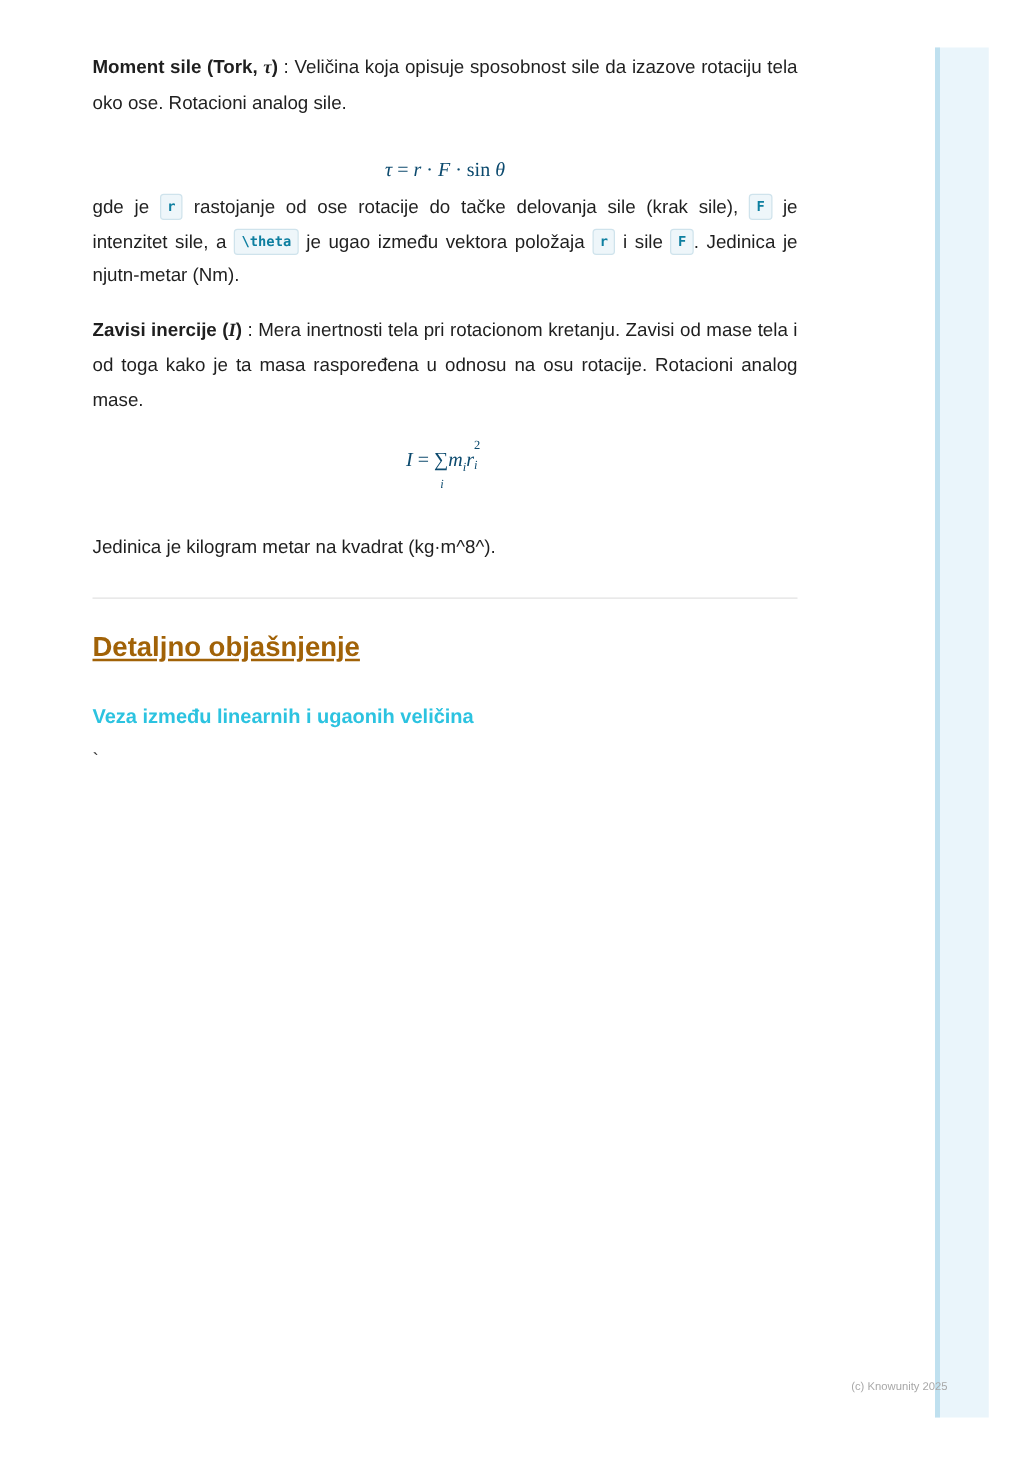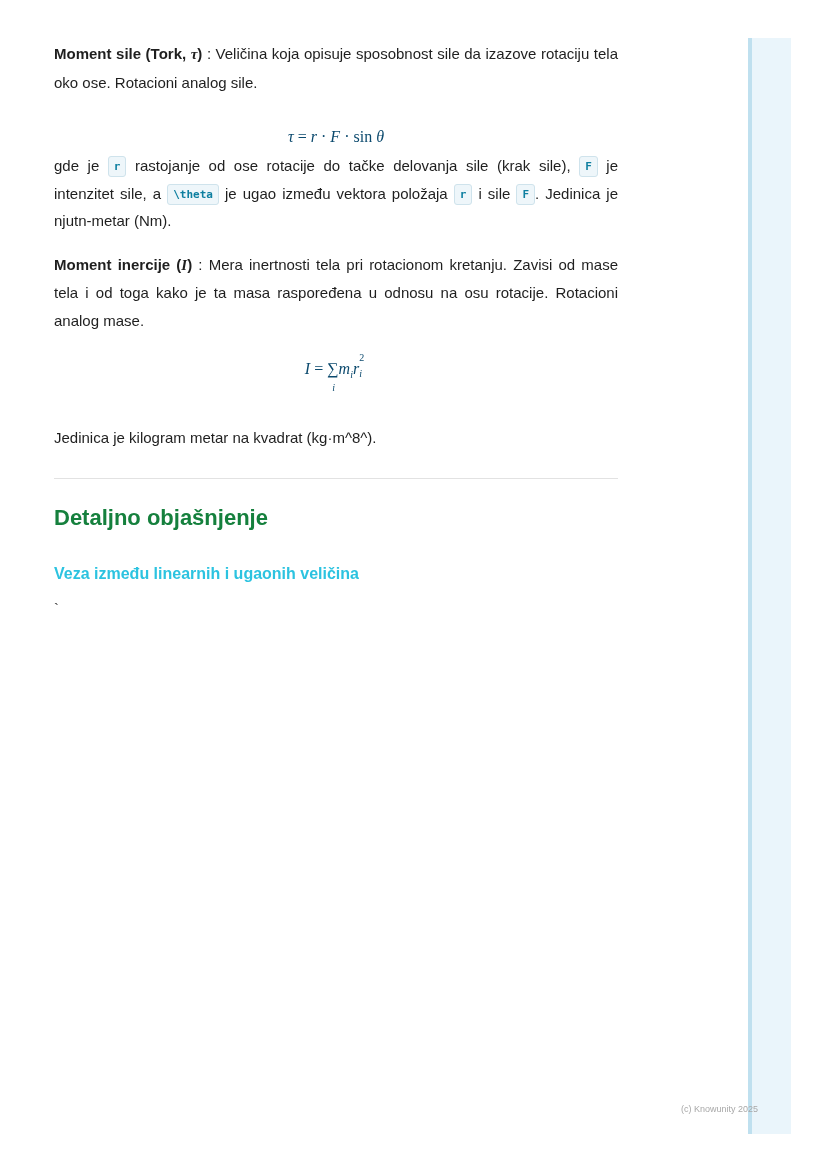--- a/index.html
+++ b/index.html
@@ -20,21 +20,21 @@
       left: 748px;
       top: 38px;
       width: 43px;
       height: 1096px;
       background: #eaf5fb;
       border-left: 4px solid #bfe0ef;
       box-sizing: border-box;
     }
     .content {
       position: absolute;
-      left: 54px;
+      left: 74px;
       top: 40px;
       width: 564px;
     }
     p {
       margin: 0;
       font-size: 15px;
       line-height: 27.5px;
       text-align: justify;
     }
     .para-1 { margin-top: 0; }
@@ -70,22 +70,23 @@
     }
     hr.divider {
       border: none;
       border-top: 1px solid #e2e2e2;
       margin: 26px 0 0 0;
     }
     h2 {
       margin: 24px 0 0 0;
       font-size: 22px;
       font-weight: bold;
-      color: #15803d;
+      color: #a16207;
       line-height: 30px;
+      text-decoration: underline;
     }
     h3 {
       margin: 28px 0 0 0;
       font-size: 16px;
       font-weight: bold;
       color: #2cc3e0;
       line-height: 26px;
     }
     .para-5 { margin-top: 16px; }
     .stray {
@@ -124,21 +125,21 @@
 
   <div class="formula formula-tau">
     <i>τ</i><span> = </span><i>r</i><span> · </span><i>F</i><span> · </span><span>sin</span>&nbsp;<i>θ</i>
   </div>
 
   <p class="para-2">
     <span>gde je </span><code class="code">r</code><span> rastojanje od ose rotacije do tačke delovanja sile (krak sile), </span><code class="code">F</code><span> je intenzitet sile, a </span><code class="code">\theta</code><span> je ugao između vektora položaja </span><code class="code">r</code><span> i sile </span><code class="code">F</code><span>. Jedinica je njutn-metar (Nm).</span>
   </p>
 
   <p class="para-3">
-    <strong><span>Moment inercije (</span><span class="math-inline">I</span><span>)</span></strong><span> : Mera inertnosti tela pri rotacionom kretanju. Zavisi od mase tela i od toga kako je ta masa raspoređena u odnosu na osu rotacije. Rotacioni analog mase.</span>
+    <strong><span>Zavisi inercije (</span><span class="math-inline">I</span><span>)</span></strong><span> : Mera inertnosti tela pri rotacionom kretanju. Zavisi od mase tela i od toga kako je ta masa raspoređena u odnosu na osu rotacije. Rotacioni analog mase.</span>
   </p>
 
   <div class="formula formula-I">
     <span style="display:inline-block; position:relative; top:4px;">
       <i>I</i><span> = </span><span class="sum-wrap"><span>∑</span><span class="sub-i" style="left:5px; top:22px;">i</span></span><i>m</i><sub style="font-size:10px;"><i>i</i></sub><i>r</i><span style="display:inline-block; position:relative; width:8px; height:10px;"><sup style="position:absolute; left:0; top:-12px; font-size:10px;">2</sup><i style="position:absolute; left:0; top:4px; font-size:10px;">i</i></span>
     </span>
   </div>
 
   <p class="para-4">Jedinica je kilogram metar na kvadrat (kg·m^8^).</p>
 

